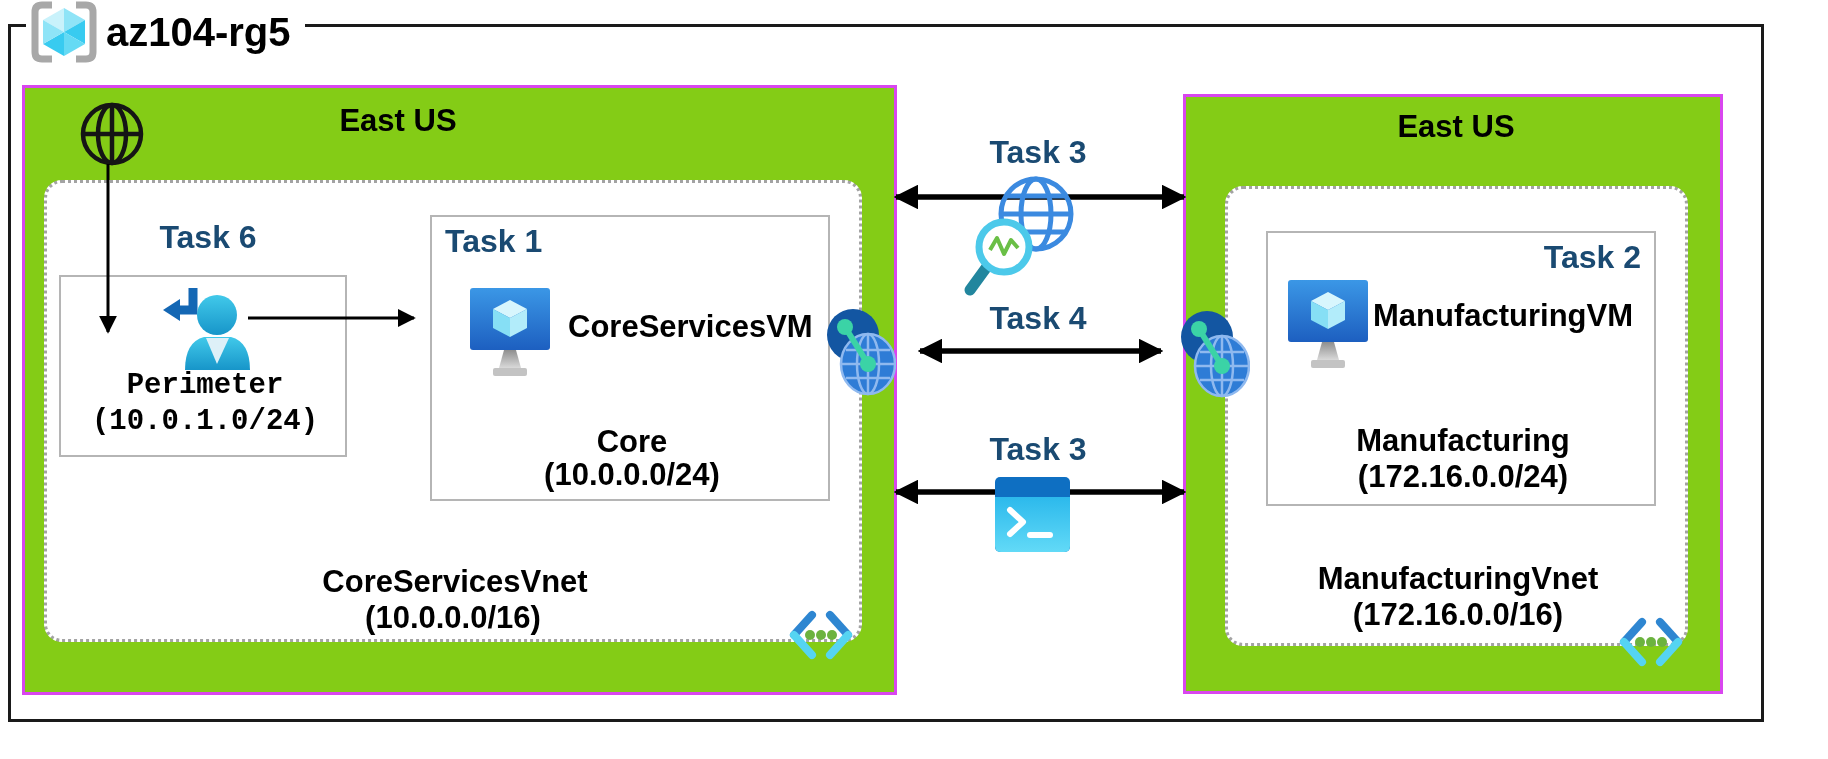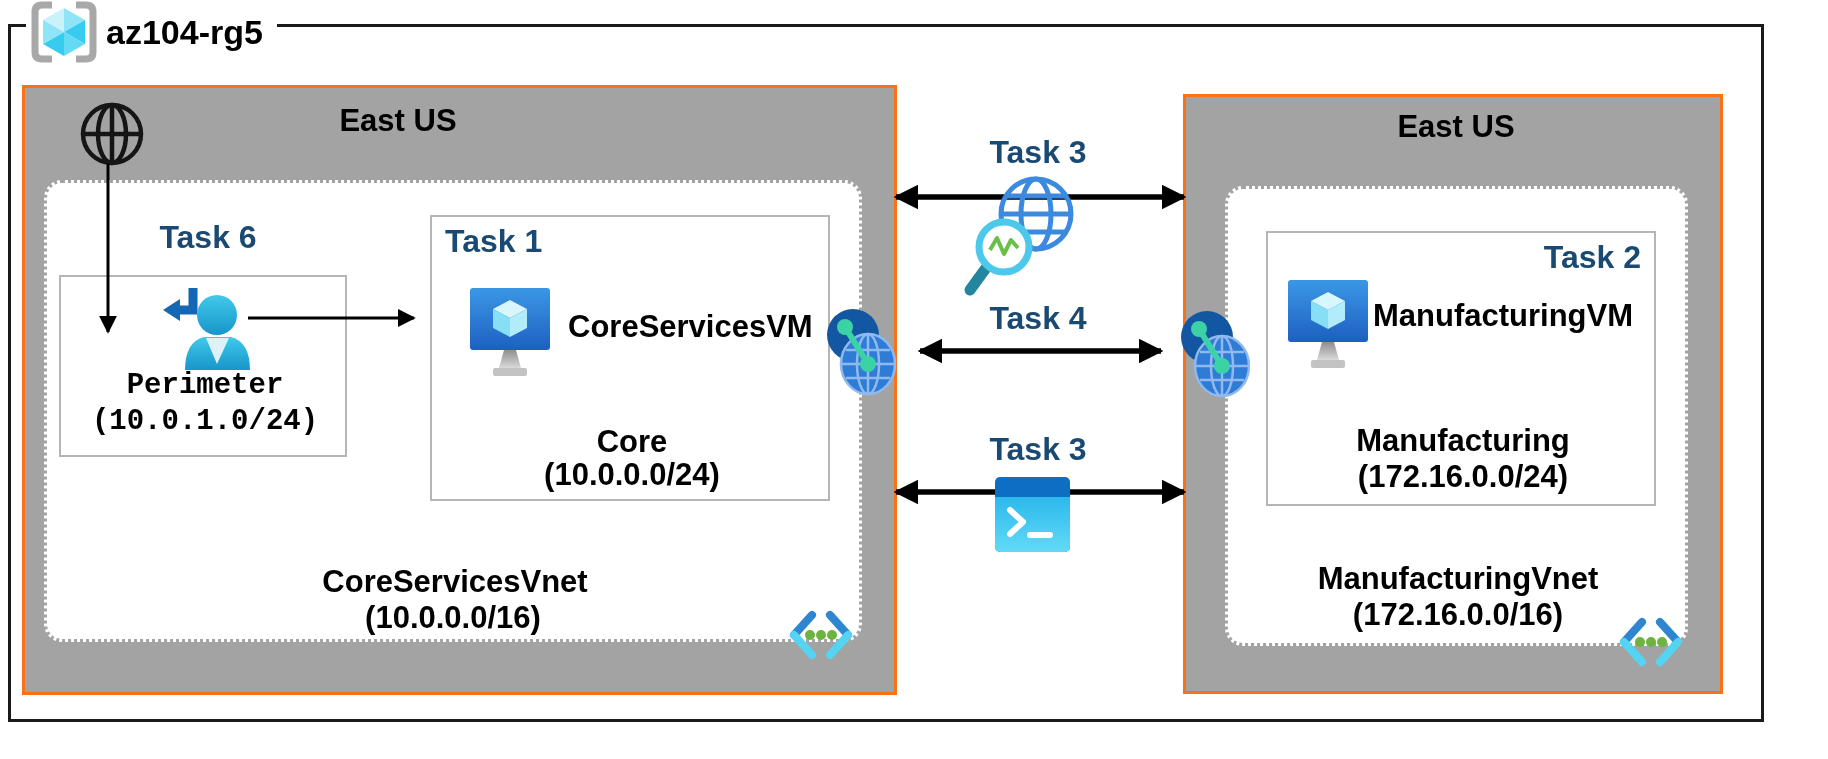--- a/index.html
+++ b/index.html
@@ -2,29 +2,29 @@
 <html><head>
 <meta charset="utf-8">
 <style>
   html,body{margin:0;padding:0;background:#fff;}
   .canvas{
     position:relative;width:1828px;height:759px;background:#fff;overflow:hidden;
     font-family:"Liberation Sans",sans-serif;font-weight:bold;color:#000;
   }
   .abs{position:absolute;}
   .outer-border{border:3px solid #1a1a1a;}
-  .region{background:#a3a3a3;border:3px solid #f97316;box-sizing:border-box;}
+  .region{background:#84cc16;border:3px solid #d946ef;box-sizing:border-box;}
   .dottedbox{background:#fff;border:3px dotted #a3a3a3;border-radius:18px;box-sizing:border-box;}
   .innerbox{background:#fff;border:2px solid #b5b5b5;box-sizing:border-box;}
   .t-center{text-align:center;}
   .t-right{}
   .lbl{font-size:31px;line-height:1.06;white-space:nowrap;}
   .lbl-sm{font-size:29px;line-height:1.06;white-space:nowrap;font-family:Liberation Mono, monospace;}
   .task{font-size:32px;color:#1a4a72;white-space:nowrap;}
-  .rg-title{font-size:34px;white-space:nowrap;background:#fff;padding:2px 10px 2px 4px;}
+  .rg-title{font-size:40px;white-space:nowrap;background:#fff;padding:2px 10px 2px 4px;}
   .rg-label-wrap{display:flex;align-items:center;background:#fff;padding-right:4px;}
   svg{display:block;}
 </style>
 </head>
 <body>
 
 <div class="canvas">
 
   <div class="abs outer-border" style="left:8px;top:24px;width:1750px;height:692px;"></div>
 

